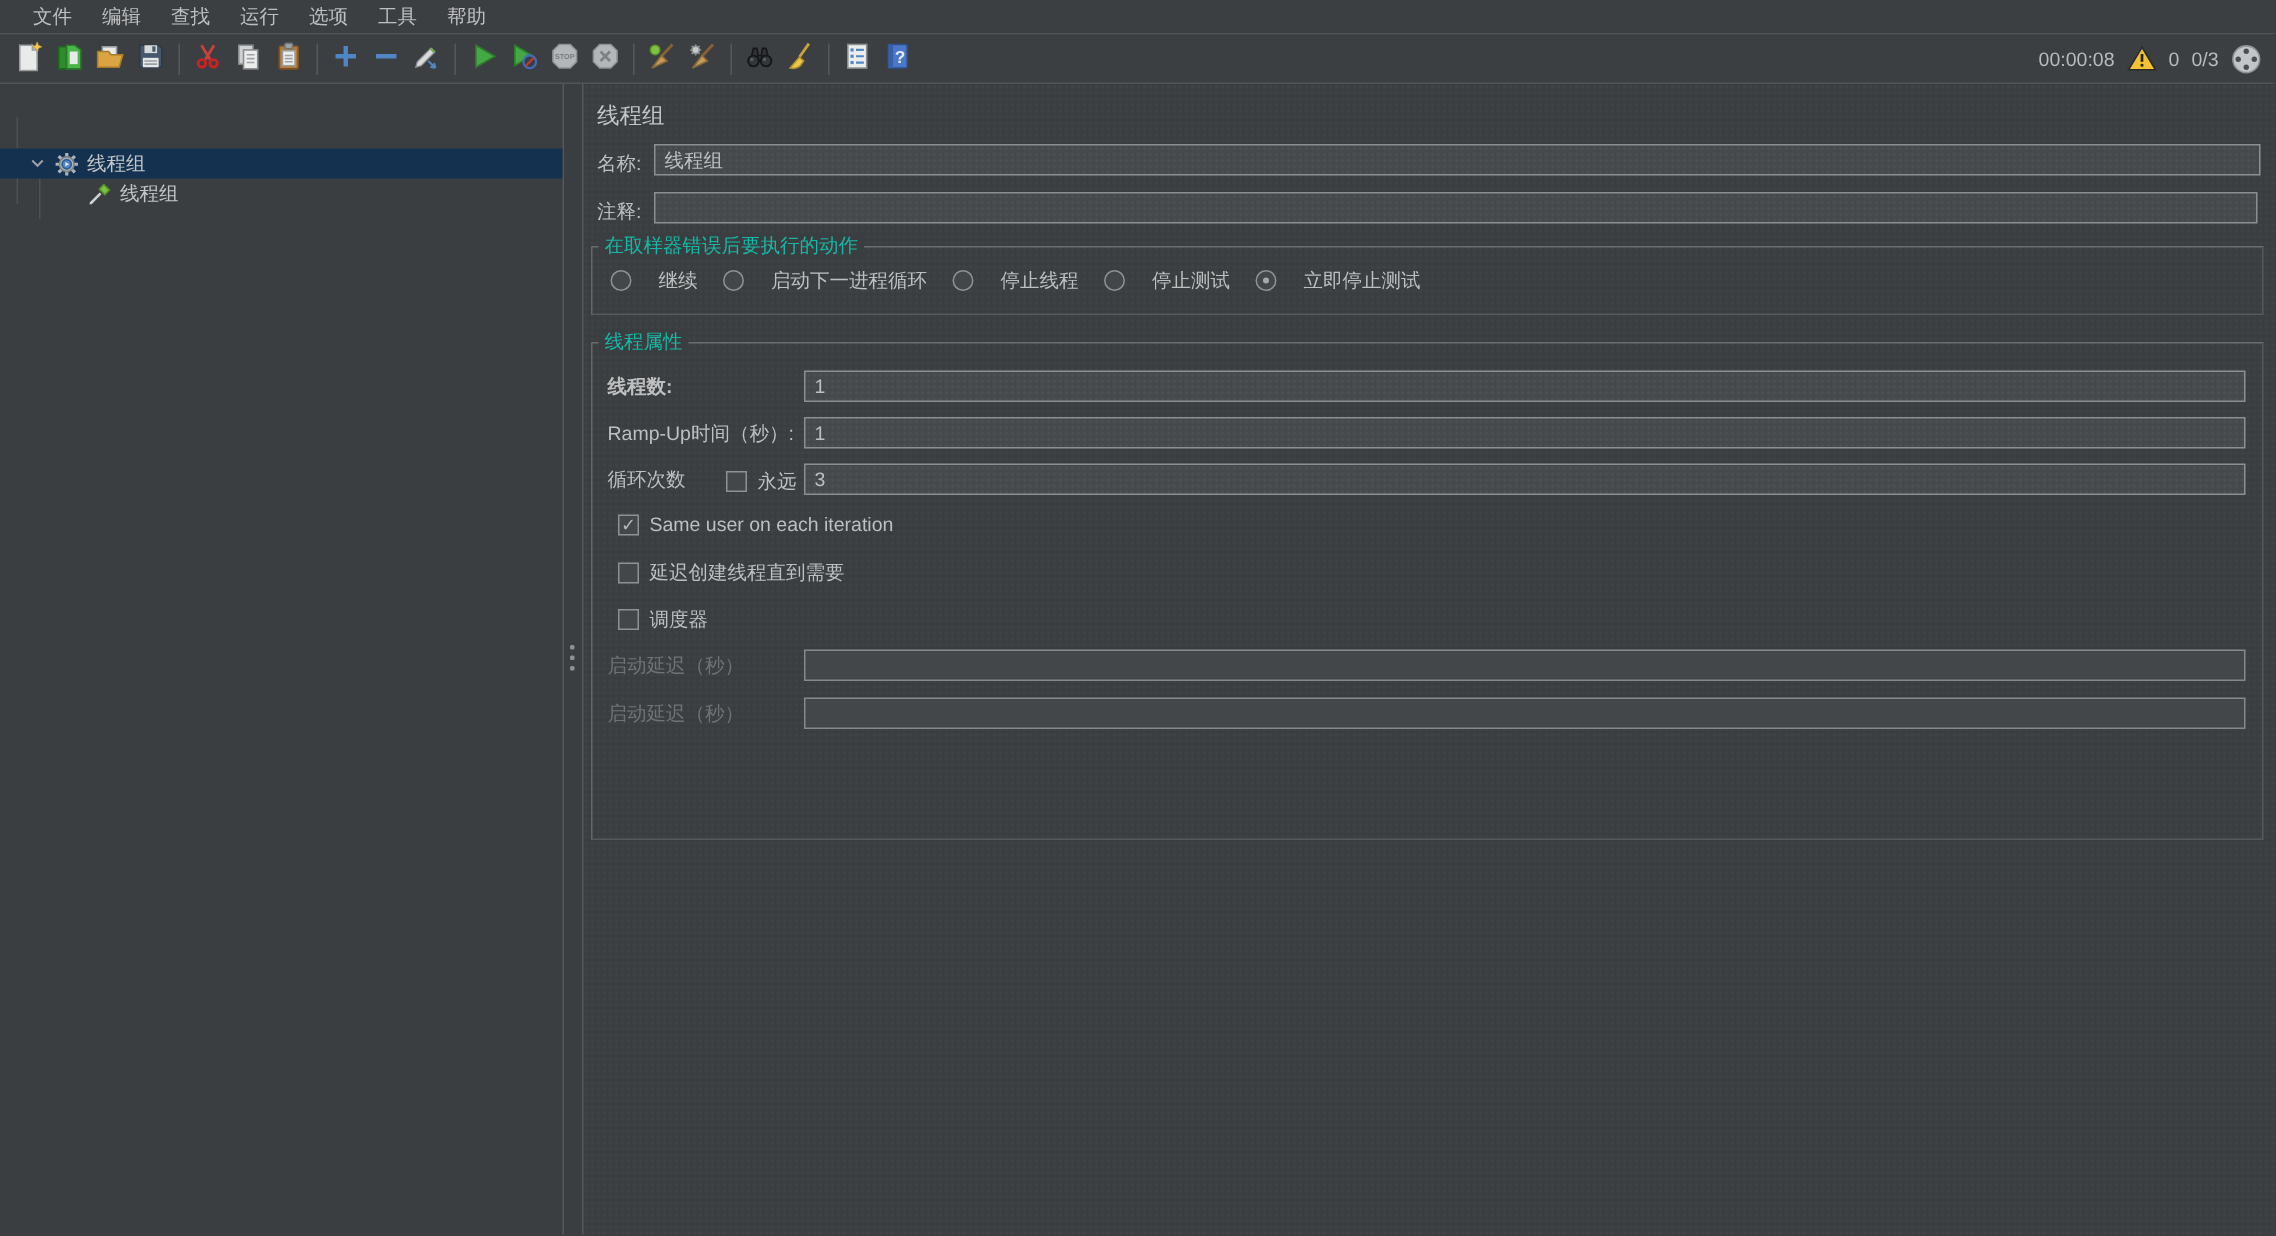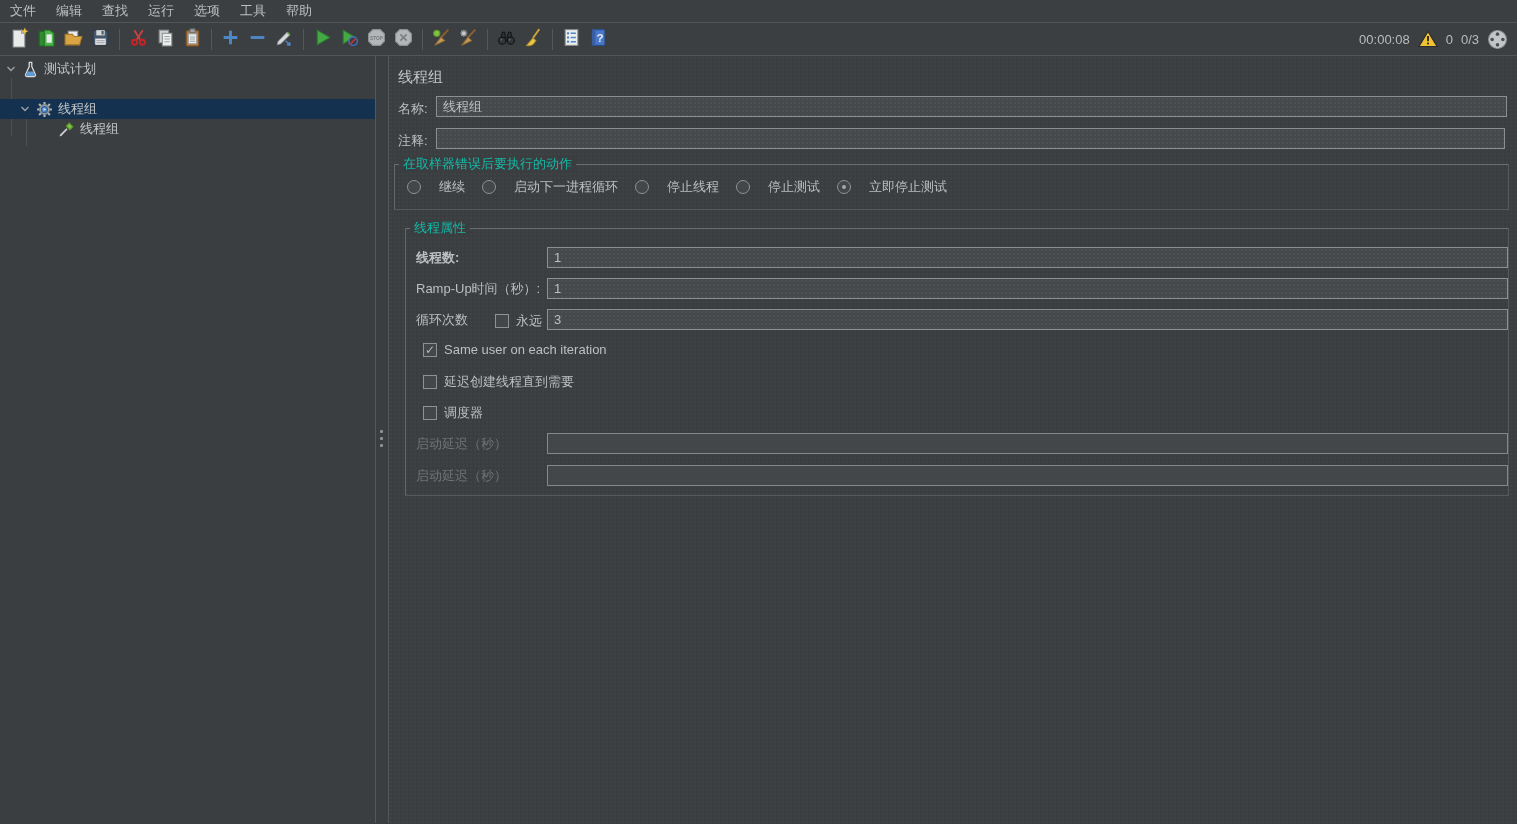--- a/index.html
+++ b/index.html
@@ -6,21 +6,21 @@
   html,body { margin:0; padding:0; }
   body {
     width:1517px; height:824px; overflow:hidden;
     background:#3b3e40; color:#bdbfc1;
     font-family:"Liberation Sans","DejaVu Sans",sans-serif;
     font-size:13px;
   }
   
   .menubar {
     height:23px; background:#3c3f41; border-bottom:1px solid #515557;
-    display:flex; align-items:center; padding-left:0;text-align:center;
+    display:flex; align-items:center; padding-left:12px;text-align:center;
   }
   .menu-item { padding:0 10px; line-height:22px; color:#bdbfc1; }
   
   .toolbar {
     height:33px; background:#3c3f41; border-bottom:1px solid #515557;
     display:flex; align-items:center; padding:0 6px;
   }
   .tbtn { width:27px; height:27px; display:flex; align-items:center; justify-content:center; }
   .tbtn svg { width:21px; height:21px; }
   .tsep { width:1px; height:21px; background:#55585a; margin:0 5px; }
@@ -265,34 +265,20 @@
       </span>
   </div>
 </div>
 
 <div class="content">
 
   <div class="tree-panel">
     <div class="guide" style="left:11px; top:22px; height:58px;"></div>
     <div class="guide" style="left:26px; top:62px; height:28px;"></div>
 
-    <div class="trow" style="top:3px;">
-      <span class="chev" style="margin-left:5px;">
-          <svg viewBox="0 0 12 12">
-            <path d="M2.5 4l3.5 3.5L9.5 4" fill="none" stroke="#9da0a2" stroke-width="1.4"></path>
-          </svg>
-        </span>
-      <span class="ticon" style="margin-left:5px;">
-          <svg viewBox="0 0 16 16">
-            <path d="M6.3 1.2h3.4M6.8 1.2v4L3.4 12.6a1.6 1.6 0 0 0 1.5 2.2h6.2a1.6 1.6 0 0 0 1.5-2.2L9.2 5.2v-4" fill="none" stroke="#d9dbdc" stroke-width="1.2"></path>
-            <path d="M5.2 9.8h5.6l1.2 2.9a1 1 0 0 1-.9 1.4H4.9a1 1 0 0 1-.9-1.4z" fill="#5f9bd6"></path>
-          </svg>
-        </span>
-      <span class="tlabel">测试计划</span>
-    </div>
 
 
     <div class="trow selected" style="top:43px;">
       <span class="chev" style="margin-left:19px;">
           <svg viewBox="0 0 12 12">
             <path d="M2.5 4l3.5 3.5L9.5 4" fill="none" stroke="#9da0a2" stroke-width="1.4"></path>
           </svg>
         </span>
       <span class="ticon" style="margin-left:5px;">
           <svg viewBox="0 0 16 16">
@@ -354,21 +340,21 @@
           <span class="rdot"></span>
           <span>停止测试</span>
         </span>
         <span class="radio-item selected">
           <span class="rdot"></span>
           <span>立即停止测试</span>
         </span>
       </div>
     </div>
 
-    <div class="group" style="left:16px; top:172px; right:8px; height:268px;">
+    <div class="group" style="left:5px; top:172px; right:8px; height:332px;">
       <span class="legend">线程属性</span>
 
       <div class="abs flabel" style="left:10px; top:18px;font-weight:bold;">线程数:</div>
       <input class="fld" style="left: 141px; top: 18px; width: 961px;" value="1">
 
       <div class="abs flabel" style="left:10px; top:49px;">Ramp-Up时间（秒）:</div>
       <input class="fld" style="left: 141px; top: 49px; width: 961px;" value="1">
 
       <div class="abs flabel" style="left:10px; top:80px;">循环次数</div>
       <div class="cb-item" style="left:89px; top:83px;">

